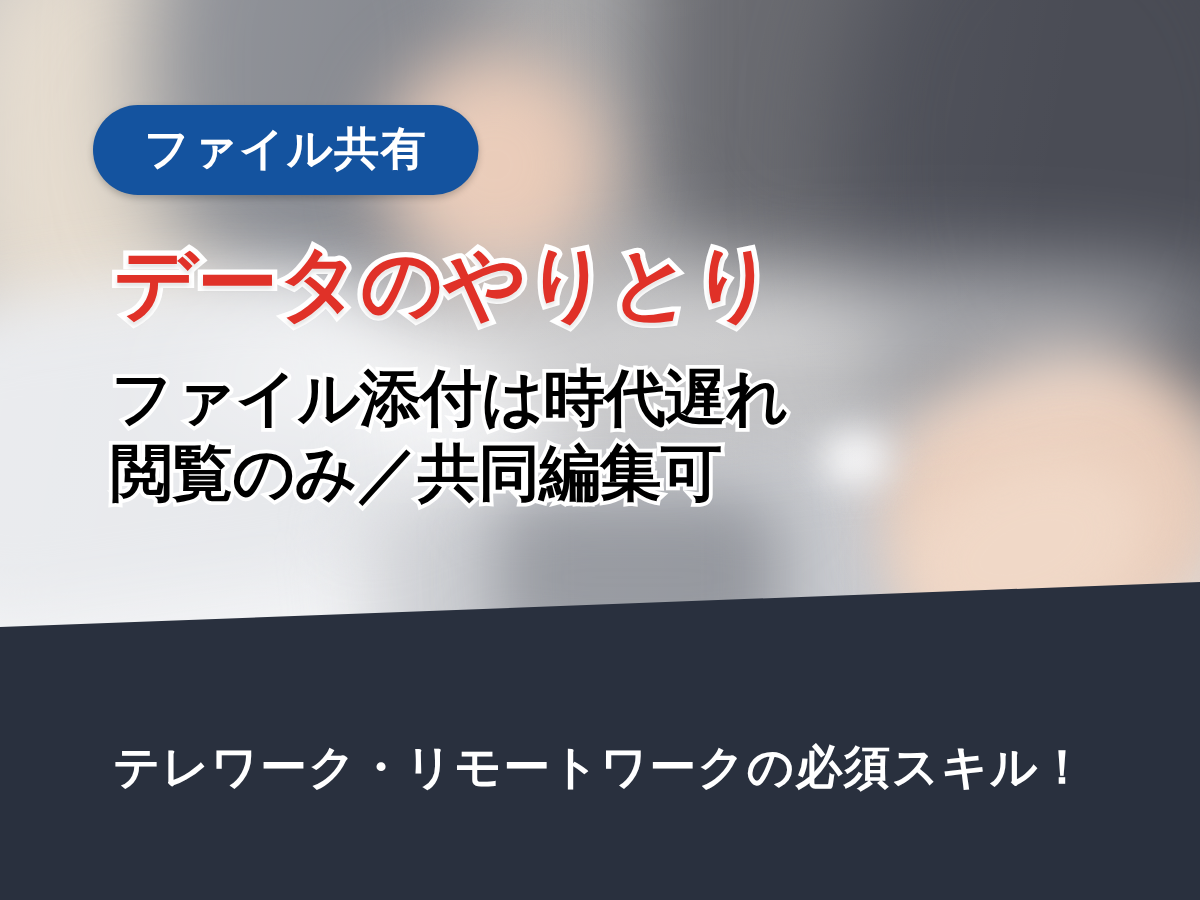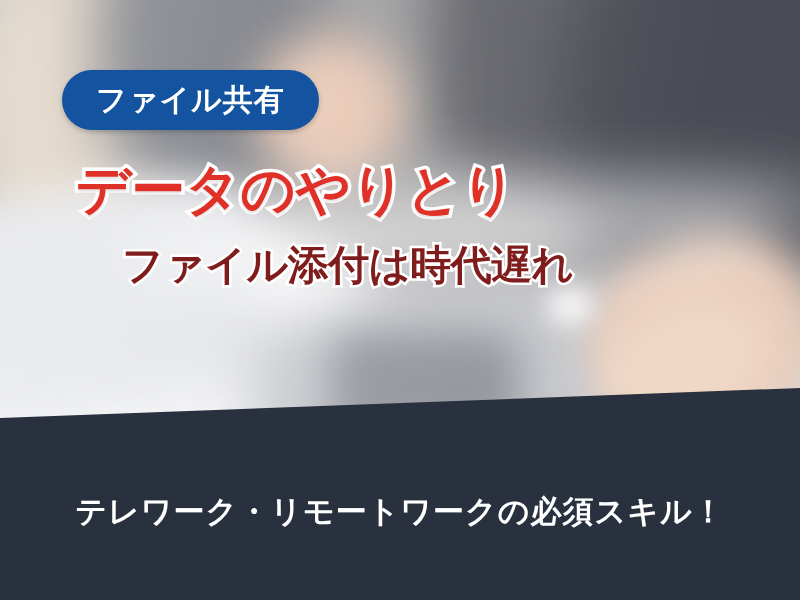--- a/index.html
+++ b/index.html
@@ -204,25 +204,24 @@
     top: 242px;
     display: flex;
     flex-direction: column;
     gap: 4px;
   }
   .bullet {
     font-size: 41px;
     font-weight: bold;
     line-height: 1.13;
     white-space: nowrap;
-    color: #7f1d1d;
+    color: #000000;
     -webkit-text-stroke: 5px #ffffff;
     paint-order: stroke fill;
     letter-spacing: -0.5px;
-    margin-left: 48px;
   }
 
   
   .footer {
     position: absolute;
     left: 0;
     right: 0;
     bottom: 0;
     height: 212px;
     background: #29303e;
@@ -269,20 +268,21 @@
   <div class="content">
 
     <div class="badge">
       <span class="badge-label">ファイル共有</span>
     </div>
 
     <div class="headline">データのやりとり</div>
 
     <div class="bullets">
       <div class="bullet">ファイル添付は時代遅れ</div>
+      <div class="bullet">閲覧のみ／共同編集可</div>
     </div>
 
   </div>
 
   <div class="footer">
     <span class="footer-label">テレワーク・リモートワークの必須スキル！</span>
   </div>
 
 </div>
 

